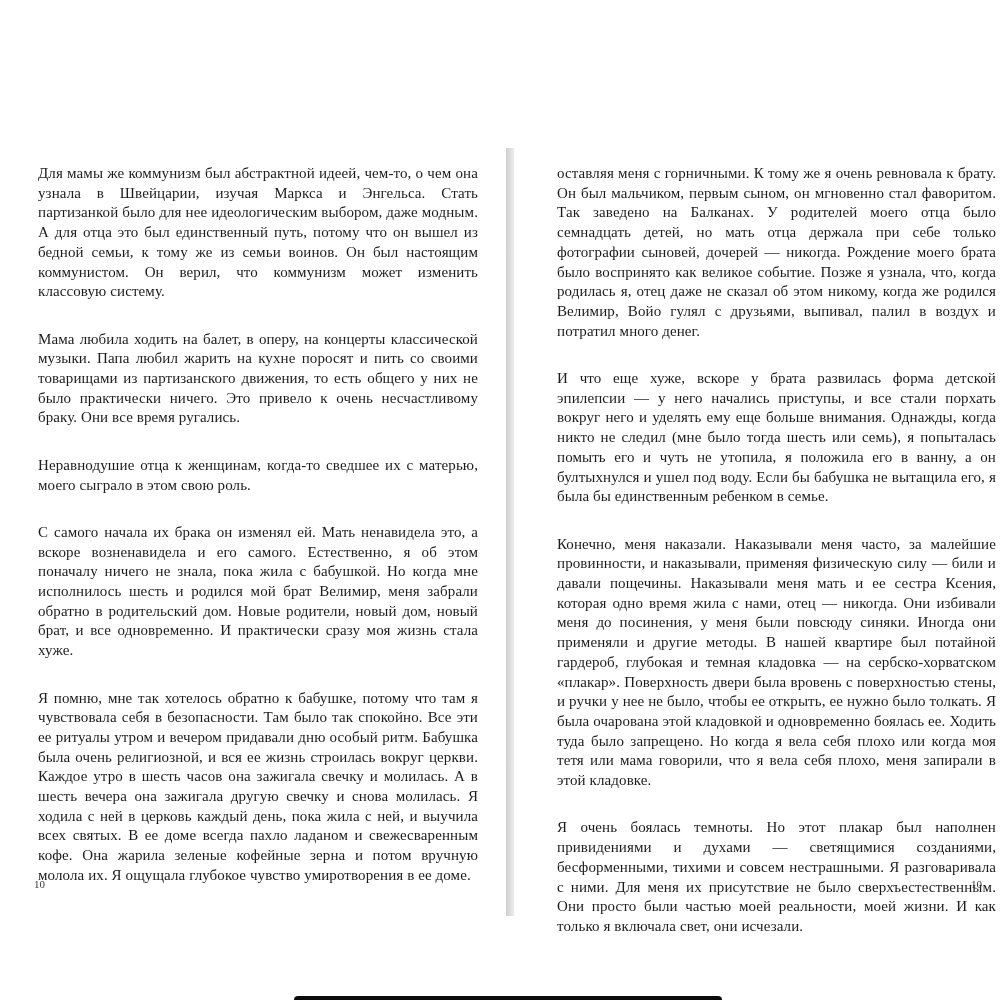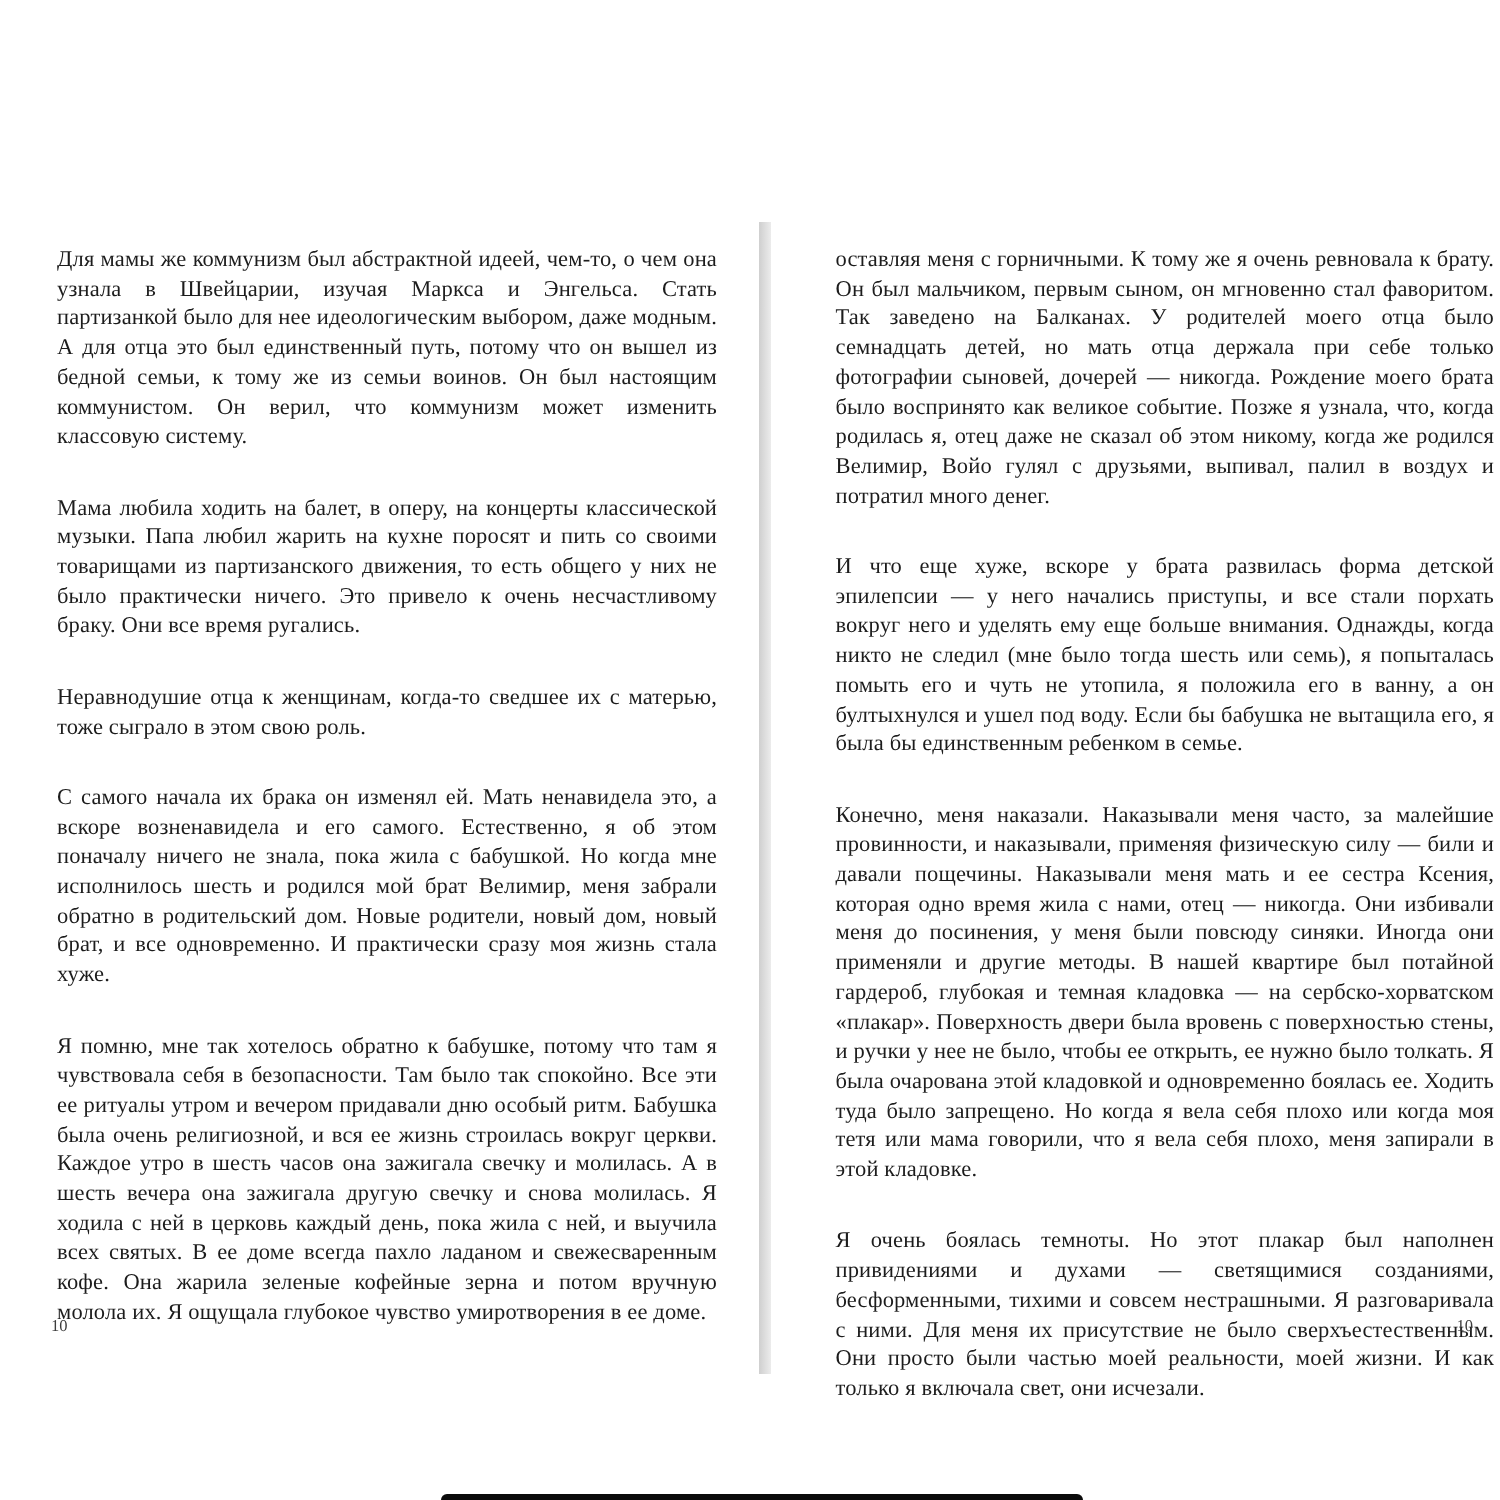--- a/index.html
+++ b/index.html
@@ -64,21 +64,21 @@
 </style>
 </head>
 <body>
 
 <div class="screen">
 
   <div class="page page-left">
     <div class="text-col">
       <p>Для мамы же коммунизм был абстрактной идеей, чем-то, о чем она узнала в Швейцарии, изучая Маркса и Энгельса. Стать партизанкой было для нее идеологическим выбором, даже модным. А для отца это был единственный путь, потому что он вышел из бедной семьи, к тому же из семьи воинов. Он был настоящим коммунистом. Он верил, что коммунизм может изменить классовую систему.</p>
       <p>Мама любила ходить на балет, в оперу, на концерты классической музыки. Папа любил жарить на кухне поросят и пить со своими товарищами из партизанского движения, то есть общего у них не было практически ничего. Это привело к очень несчастливому браку. Они все время ругались.</p>
-      <p>Неравнодушие отца к женщинам, когда-то сведшее их с матерью, тоже сыграло в этом свою роль.</p>
+      <p>Неравнодушие отца к женщинам, когда-то сведшее их с матерью, моего сыграло в этом свою роль.</p>
       <p>С самого начала их брака он изменял ей. Мать ненавидела это, а вскоре возненавидела и его самого. Естественно, я об этом поначалу ничего не знала, пока жила с бабушкой. Но когда мне исполнилось шесть и родился мой брат Велимир, меня забрали обратно в родительский дом. Новые родители, новый дом, новый брат, и все одновременно. И практически сразу моя жизнь стала хуже.</p>
       <p>Я помню, мне так хотелось обратно к бабушке, потому что там я чувствовала себя в безопасности. Там было так спокойно. Все эти ее ритуалы утром и вечером придавали дню особый ритм. Бабушка была очень религиозной, и вся ее жизнь строилась вокруг церкви. Каждое утро в шесть часов она зажигала свечку и молилась. А в шесть вечера она зажигала другую свечку и снова молилась. Я ходила с ней в церковь каждый день, пока жила с ней, и выучила всех святых. В ее доме всегда пахло ладаном и свежесваренным кофе. Она жарила зеленые кофейные зерна и потом вручную молола их. Я ощущала глубокое чувство умиротворения в ее доме.</p>
     </div>
     <div class="page-number">10</div>
   </div>
 
   <div class="gutter-divider"></div>
 
   <div class="page page-right">
     <div class="text-col">

